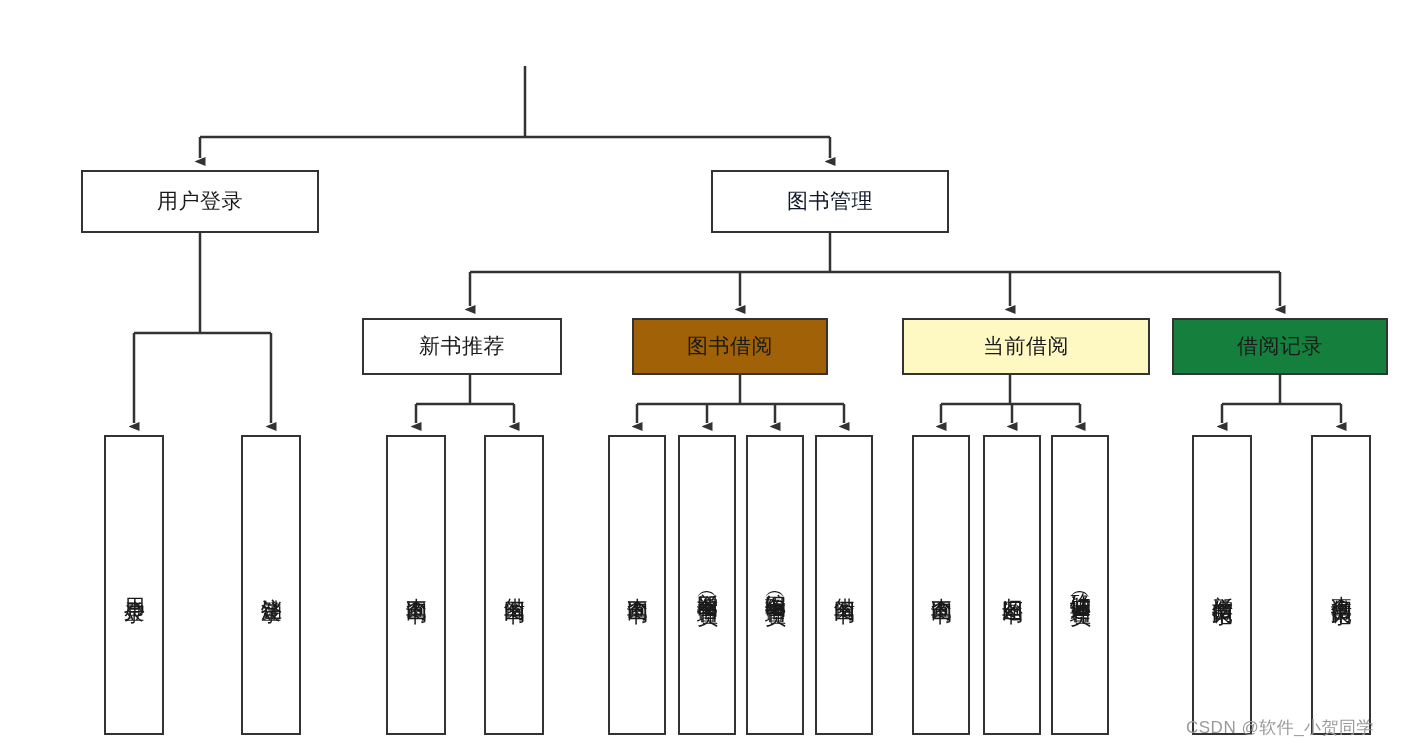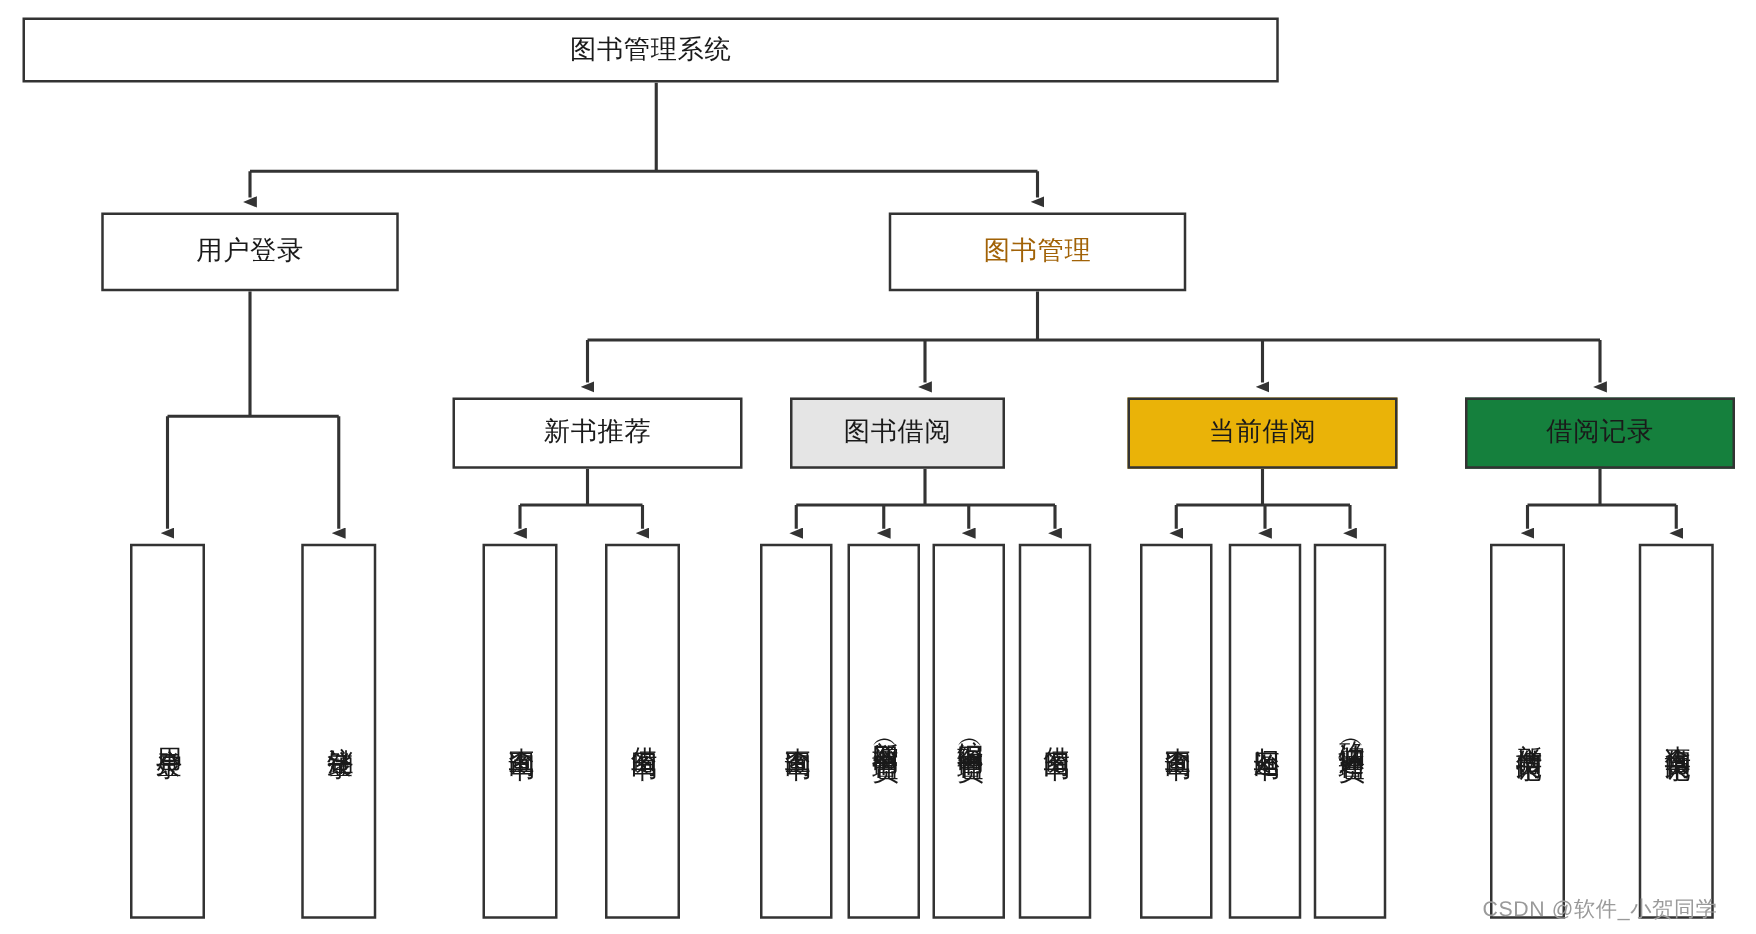--- a/index.html
+++ b/index.html
@@ -117,38 +117,35 @@
       <path d="M1080,404 L1080,423" marker-end="url(#arrow)"></path>
 
       <path d="M1280,375 L1280,404"></path>
       <path d="M1222,404 L1341,404"></path>
       <path d="M1222,404 L1222,423" marker-end="url(#arrow)"></path>
       <path d="M1341,404 L1341,423" marker-end="url(#arrow)"></path>
 
     </g>
   </svg>
 
-  <div class="node horiz" id="node-root" style="left: 18px; top: 14px; width: 1005px; height: 52px; border-color: rgb(51, 51, 51); background: rgb(255, 255, 255); color: rgb(26, 26, 26);">
-    <span class="label">图书管理系统</span>
-  </div>
 
   <div class="node horiz" id="node-l2-0" style="left: 81px; top: 170px; width: 238px; height: 63px; border-color: rgb(51, 51, 51); background: rgb(255, 255, 255); color: rgb(26, 26, 26);">
     <span class="label">用户登录</span>
   </div>
-  <div class="node horiz" id="node-l2-1" style="left: 711px; top: 170px; width: 238px; height: 63px; border-color: rgb(51, 51, 51); background: rgb(255, 255, 255); color: #a16207;">
+  <div class="node horiz" id="node-l2-1" style="left: 711px; top: 170px; width: 238px; height: 63px; border-color: rgb(51, 51, 51); background: rgb(255, 255, 255); color: #0f172a;">
     <span class="label">图书管理</span>
   </div>
 
-  <div class="node horiz" id="node-l3-0" style="left: 362px; top: 318px; width: 232px; height: 57px; border-color: rgb(51, 51, 51); background: rgb(255, 255, 255); color: rgb(26, 26, 26);">
+  <div class="node horiz" id="node-l3-0" style="left: 362px; top: 318px; width: 200px; height: 57px; border-color: rgb(51, 51, 51); background: rgb(255, 255, 255); color: rgb(26, 26, 26);">
     <span class="label">新书推荐</span>
   </div>
-  <div class="node horiz" id="node-l3-1" style="left: 632px; top: 318px; width: 172px; height: 57px; border-color: rgb(51, 51, 51); background: #e5e5e5; color: rgb(26, 26, 26);">
+  <div class="node horiz" id="node-l3-1" style="left: 632px; top: 318px; width: 196px; height: 57px; border-color: rgb(51, 51, 51); background: #a16207; color: rgb(26, 26, 26);">
     <span class="label">图书借阅</span>
   </div>
-  <div class="node horiz" id="node-l3-2" style="left: 902px; top: 318px; width: 216px; height: 57px; border-color: rgb(51, 51, 51); background: #eab308; color: rgb(26, 26, 26);">
+  <div class="node horiz" id="node-l3-2" style="left: 902px; top: 318px; width: 248px; height: 57px; border-color: rgb(51, 51, 51); background: #fef9c3; color: rgb(26, 26, 26);">
     <span class="label">当前借阅</span>
   </div>
   <div class="node horiz" id="node-l3-3" style="left: 1172px; top: 318px; width: 216px; height: 57px; border-color: rgb(51, 51, 51); background: #15803d; color: rgb(26, 26, 26);">
     <span class="label">借阅记录</span>
   </div>
 
   <div class="node vert" id="node-leaf-0" style="left: 104px; top: 435px; width: 60px; height: 300px; border-color: rgb(51, 51, 51); background: rgb(255, 255, 255); color: rgb(26, 26, 26);">
     <span class="label">用户登录</span>
   </div>
   <div class="node vert" id="node-leaf-1" style="left: 241px; top: 435px; width: 60px; height: 300px; border-color: rgb(51, 51, 51); background: rgb(255, 255, 255); color: rgb(26, 26, 26);">

